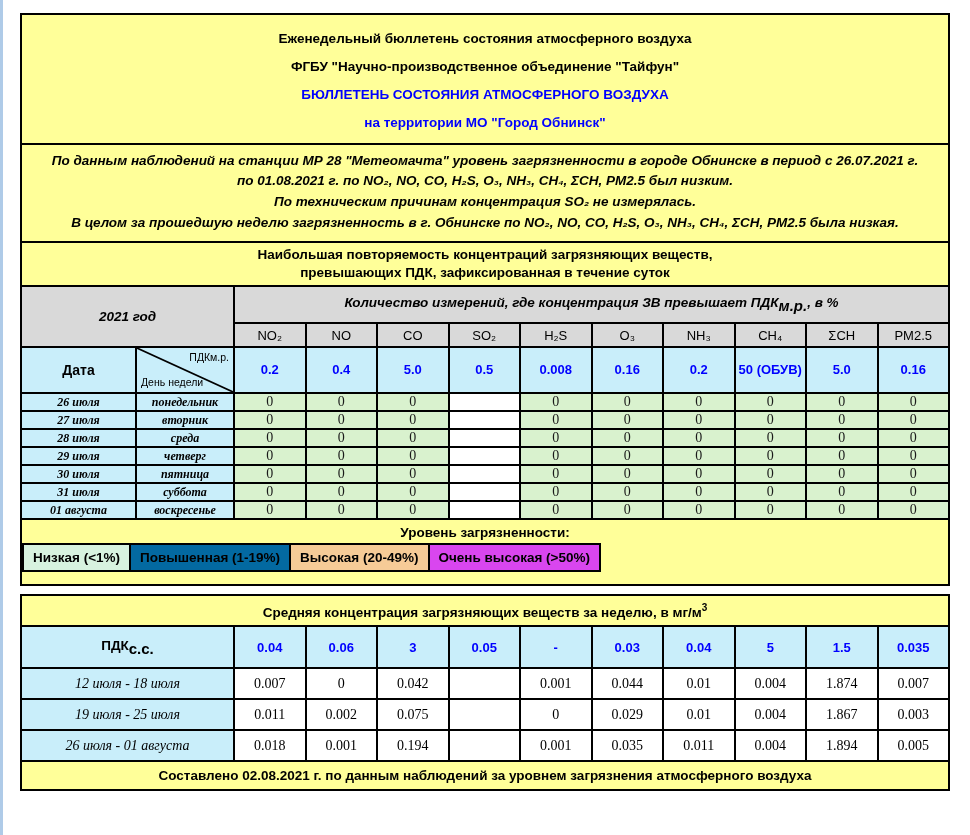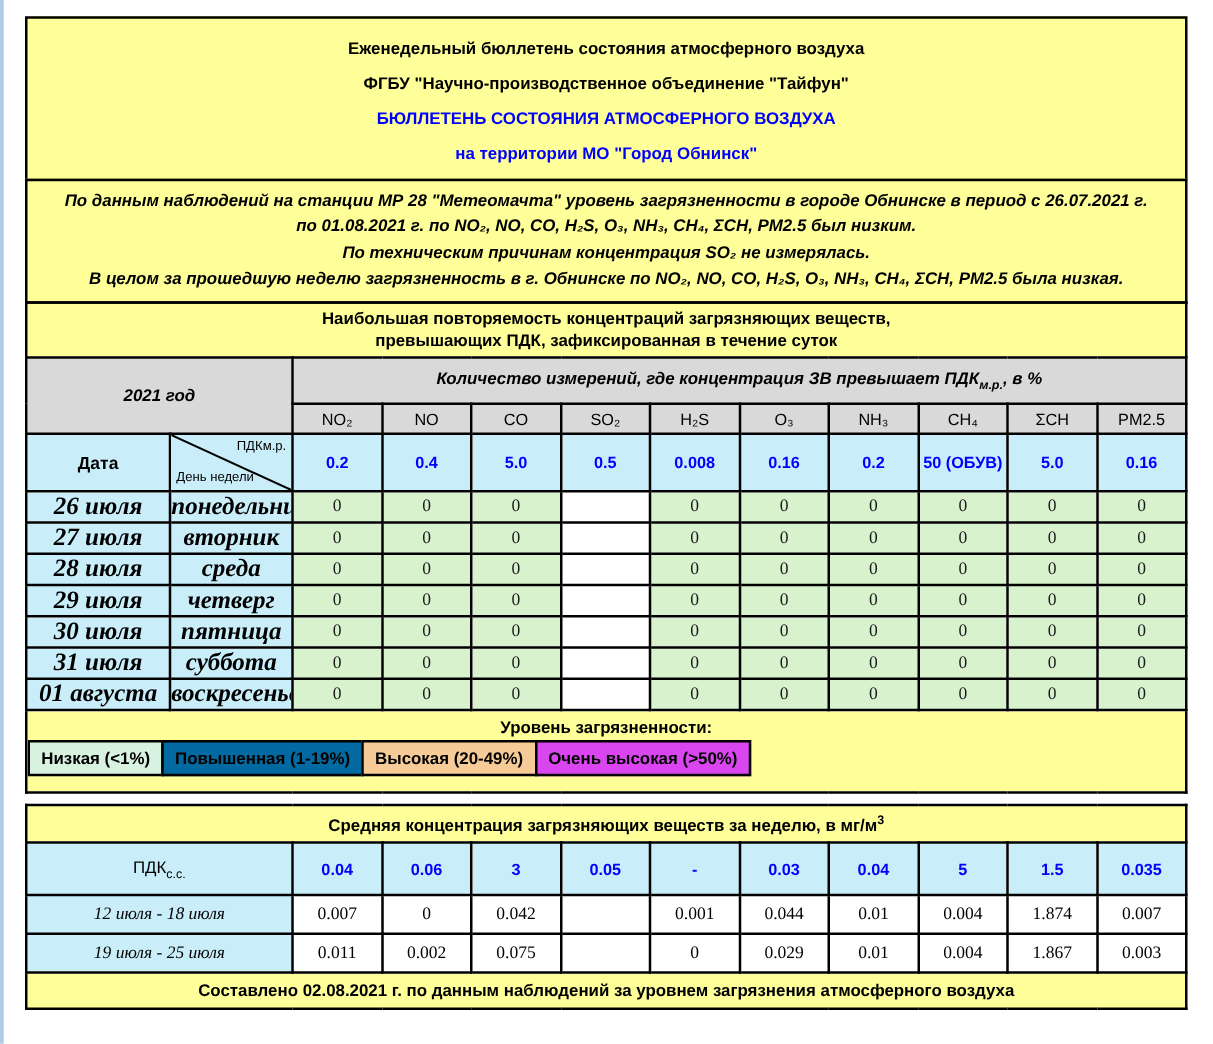--- a/index.html
+++ b/index.html
@@ -33,36 +33,36 @@
   table{border-collapse:collapse;table-layout:fixed;width:930px;font-size:13px;}
   td,th{border:2px solid var(--border);text-align:center;vertical-align:middle;overflow:hidden;}
   .band{background:var(--yellow);font-weight:bold;padding:3px 4px;font-size:13.5px;line-height:18px;}
   .gray{background:var(--gray);}
   .cyan{background:var(--cyan);}
   .green{background:var(--green);}
   .white{background:#FFFFFF;}
   .measure{font-weight:bold;font-style:italic;font-size:13.5px;padding:8px 4px;}
   .year{font-weight:bold;font-style:italic;font-size:13.5px;}
   .pollutant{height:24px;font-size:13px;background:var(--gray);font-weight:normal;}
-  sub.small{font-size:10px;vertical-align:-4px;}
+  sub.small{font-size:15px;vertical-align:-4px;}
   sup.small{font-size:10px;vertical-align:6px;}
   .pdkval{color:var(--blue);font-weight:bold;height:46px;font-size:13px;line-height:16px;}
   .date-head{font-weight:bold;font-size:14px;}
   .diag{position:relative;padding:0;height:46px;}
   .diag svg{position:absolute;left:0;top:0;width:100%;height:100%;}
   .diag .t{position:absolute;top:3px;right:4px;font-size:10.5px;}
   .diag .b{position:absolute;bottom:4px;left:4px;font-size:10.5px;}
-  .datecell{font-family:"Liberation Serif",serif;font-weight:bold;font-style:italic;font-size:20px;height:14px;background:var(--cyan);}
+  .datecell{font-family:"Liberation Serif",serif;font-weight:bold;font-style:italic;font-size:12px;height:14px;background:var(--cyan);}
   .valcell{font-family:"Liberation Serif",serif;font-size:14px;color:#1a1a1a;}
   .legend-wrap{padding:5px 0 12px;background:var(--yellow);}
   .legend-title{font-weight:bold;font-size:13.5px;text-align:center;margin-bottom:3px;}
   .legend-row{display:flex;justify-content:flex-start;}
   .legend-item{border:2px solid var(--border);margin-left:-2px;padding:5px 9px;font-weight:bold;font-size:13.5px;white-space:nowrap;}
   .legend-item:first-child{margin-left:0;}
-  .pdk-label{font-weight:normal;font-size:13.5px;height:42px;}
+  .pdk-label{font-weight:bold;font-size:13.5px;height:42px;}
   .wk-pdk{color:var(--blue);font-weight:bold;height:30px;}
   .wk-label{font-family:"Liberation Serif",serif;font-weight:normal;font-style:italic;font-size:14px;height:31px;background:var(--cyan);}
   .wk-val{font-family:"Liberation Serif",serif;font-size:14px;background:#fff;}
   .footer-band{background:var(--yellow);font-weight:bold;text-align:center;font-size:13.5px;line-height:19px;padding:4px 2px;}
 </style>
 </head>
 <body>
 
 <div class="window-edge"></div>
 
@@ -320,20 +320,33 @@
           <td class="wk-val">0.002</td>
           <td class="wk-val">0.075</td>
           <td class="wk-val"></td>
           <td class="wk-val">0</td>
           <td class="wk-val">0.029</td>
           <td class="wk-val">0.01</td>
           <td class="wk-val">0.004</td>
           <td class="wk-val">1.867</td>
           <td class="wk-val">0.003</td>
         </tr>
+        <tr>
+          <td class="wk-label" colspan="2">26 июля - 01 августа</td>
+          <td class="wk-val">0.018</td>
+          <td class="wk-val">0.001</td>
+          <td class="wk-val">0.194</td>
+          <td class="wk-val"></td>
+          <td class="wk-val">0.001</td>
+          <td class="wk-val">0.035</td>
+          <td class="wk-val">0.011</td>
+          <td class="wk-val">0.004</td>
+          <td class="wk-val">1.894</td>
+          <td class="wk-val">0.005</td>
+        </tr>
       </tbody>
     <tbody>
       <tr>
         <td class="footer-band" colspan="12">
           <div>Составлено 02.08.2021 г. по данным наблюдений за уровнем загрязнения атмосферного воздуха</div>
 
         </td>
       </tr>
     </tbody>
   </table>

